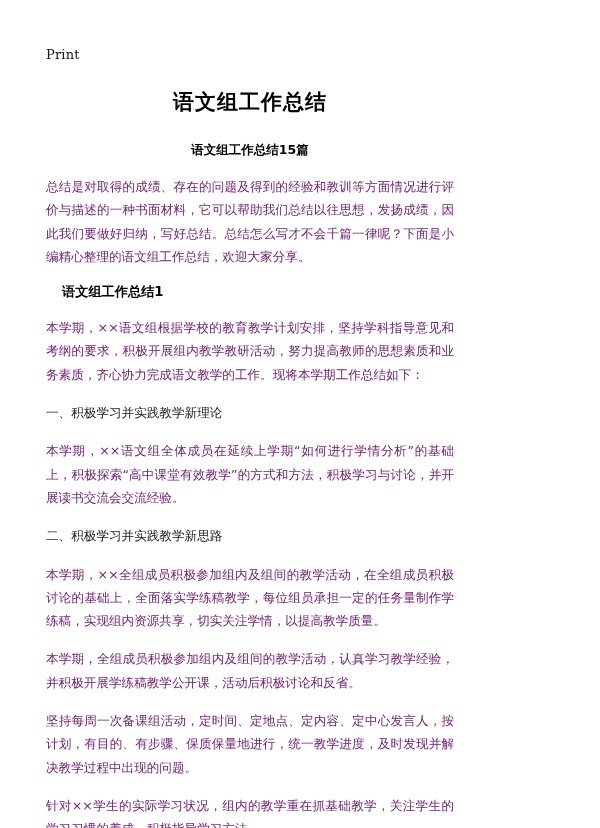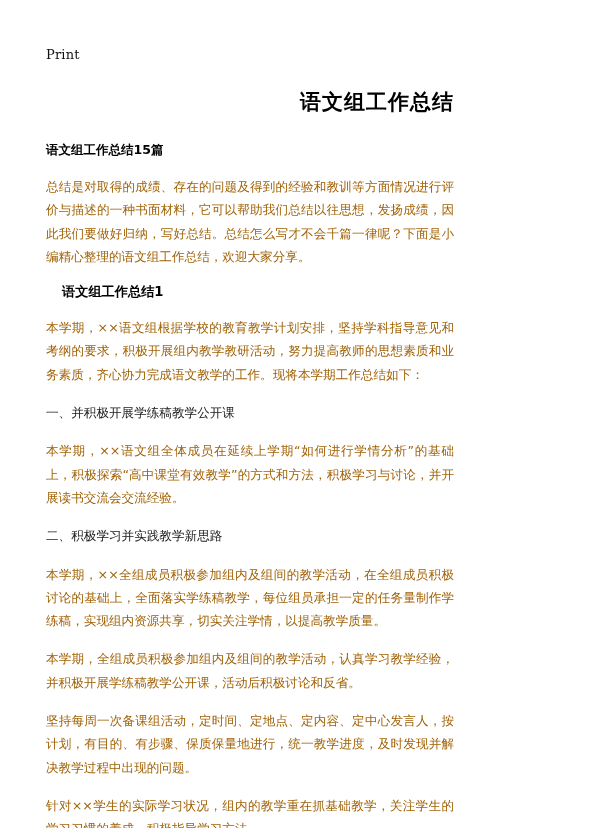--- a/index.html
+++ b/index.html
@@ -24,39 +24,40 @@
   .print-link {
     font-family: "DejaVu Serif", "Liberation Serif", serif;
     font-size: 13px;
     color: #111;
     letter-spacing: 0.2px;
     margin: 0 0 26px 0;
     cursor: pointer;
     display: inline-block;
   }
   .doc-title {
-    text-align: right;
+    text-align: center;
     font-size: 21px;
     font-weight: bold;
     letter-spacing: 1px;
     margin: 0 0 26px 0;
     color: #000;
   }
   .subtitle {
     font-size: 12.5px;
     font-weight: bold;
     margin: 0 0 16px 0;
     color: #000;
+    text-align: center;
   }
   p.body-text {
     font-size: 12.6px;
     line-height: 1.85;
     margin: 0 0 15px 0;
     text-align: justify;
-    color: #a16207;
+    color: #701a75;
   }
   h2.section-heading {
     font-size: 13.2px;
     font-weight: bold;
     margin: 0 0 15px 16px;
     color: #000;
   }
   h3.sub-heading {
     font-size: 12.6px;
     font-weight: normal;
@@ -75,21 +76,21 @@
   <h1 class="doc-title">语文组工作总结</h1>
 
   <div class="subtitle">语文组工作总结15篇</div>
 
   <p class="body-text">总结是对取得的成绩、存在的问题及得到的经验和教训等方面情况进行评价与描述的一种书面材料，它可以帮助我们总结以往思想，发扬成绩，因此我们要做好归纳，写好总结。总结怎么写才不会千篇一律呢？下面是小编精心整理的语文组工作总结，欢迎大家分享。</p>
 
   <h2 class="section-heading">语文组工作总结1</h2>
 
   <p class="body-text">本学期，××语文组根据学校的教育教学计划安排，坚持学科指导意见和考纲的要求，积极开展组内教学教研活动，努力提高教师的思想素质和业务素质，齐心协力完成语文教学的工作。现将本学期工作总结如下：</p>
 
-  <h3 class="sub-heading">一、并积极开展学练稿教学公开课</h3>
+  <h3 class="sub-heading">一、积极学习并实践教学新理论</h3>
 
   <p class="body-text">本学期，××语文组全体成员在延续上学期“如何进行学情分析”的基础上，积极探索“高中课堂有效教学”的方式和方法，积极学习与讨论，并开展读书交流会交流经验。</p>
 
   <h3 class="sub-heading">二、积极学习并实践教学新思路</h3>
 
   <p class="body-text">本学期，××全组成员积极参加组内及组间的教学活动，在全组成员积极讨论的基础上，全面落实学练稿教学，每位组员承担一定的任务量制作学练稿，实现组内资源共享，切实关注学情，以提高教学质量。</p>
 
 
   <p class="body-text">本学期，全组成员积极参加组内及组间的教学活动，认真学习教学经验，并积极开展学练稿教学公开课，活动后积极讨论和反省。</p>
 

